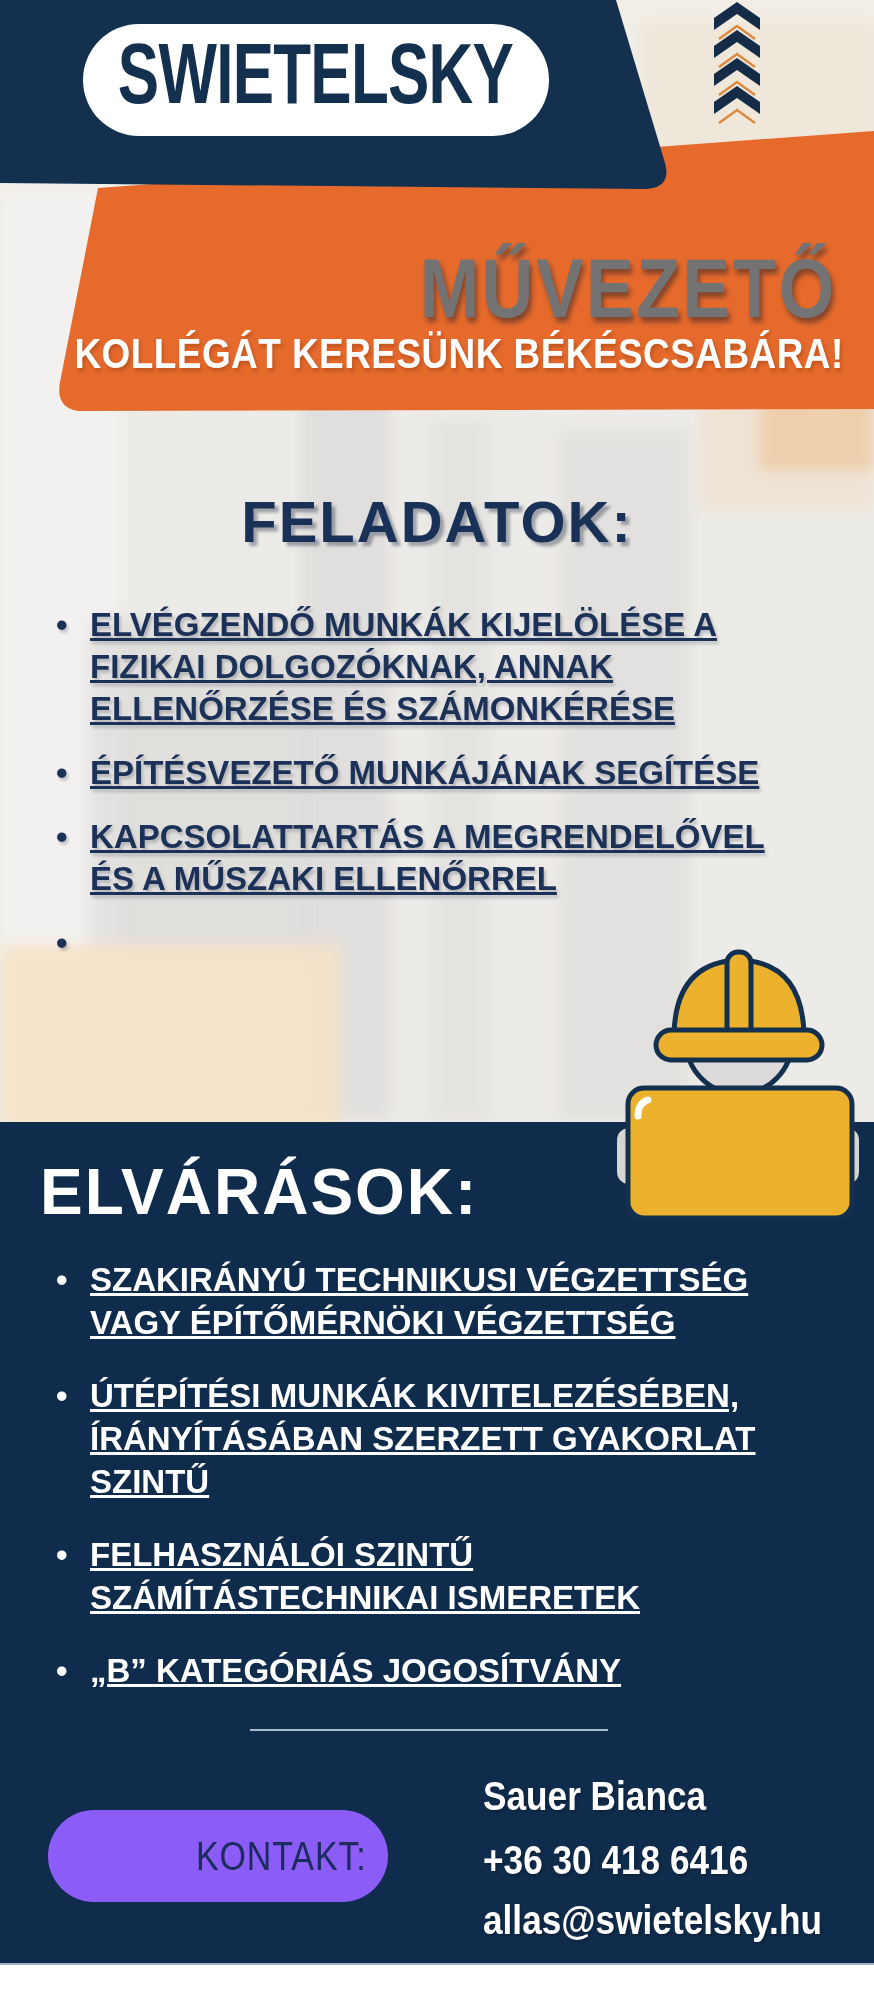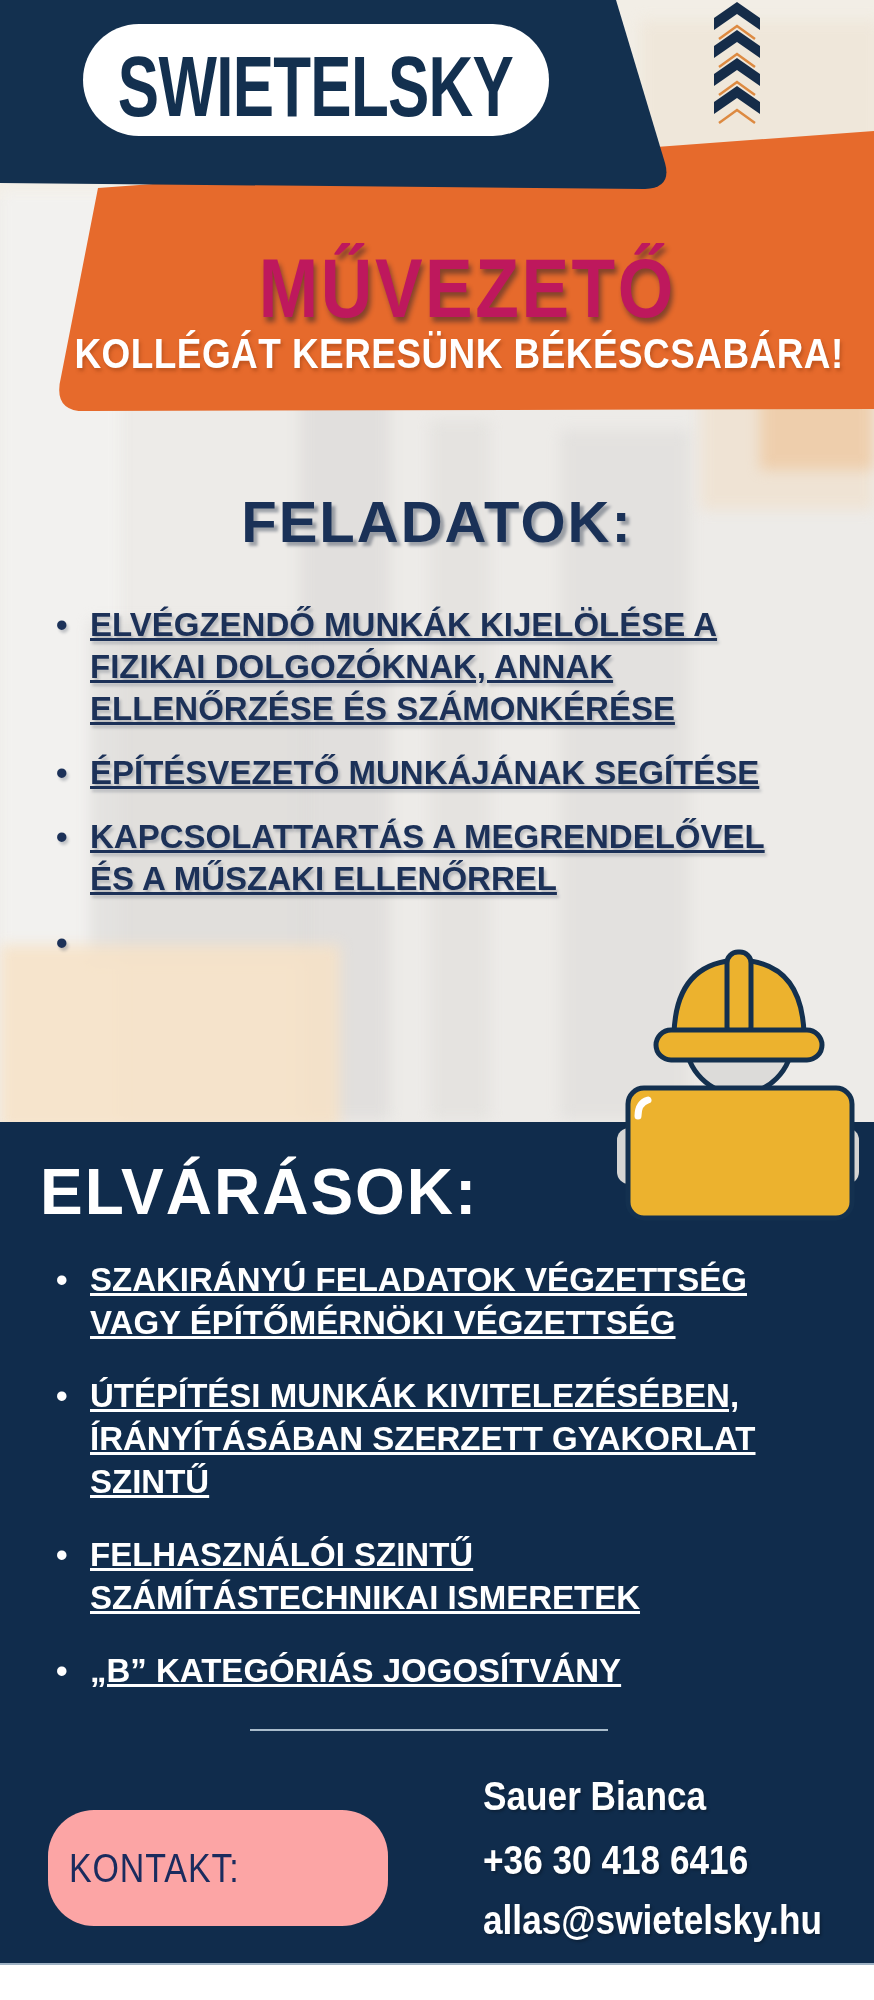--- a/index.html
+++ b/index.html
@@ -18,26 +18,26 @@
   .b7{left:90px;top:620px;width:220px;height:340px;background:#d8d6d4;opacity:.55;}
   .b8{left:0;top:945px;width:340px;height:185px;background:#f7e2c6;opacity:.85;}
   .b9{left:700px;top:330px;width:174px;height:180px;background:#f0e2d0;opacity:.8;}
   .b10{left:760px;top:380px;width:114px;height:90px;background:#eebe8d;opacity:.55;}
 
   
   .shapes{position:absolute;left:0;top:0;}
 
   
   .logo-pill{position:absolute;left:83px;top:24px;width:466px;height:112px;background:#ffffff;
-             border-radius:60px;display:flex;align-items:flex-end;justify-content:center;}
+             border-radius:60px;display:flex;align-items:flex-start;justify-content:center;}
   .logo-text{font-size:86px;color:#13304F;transform:scaleX(.72);letter-spacing:-1px;white-space:nowrap;}
 
   
-  .banner-title{position:absolute;left:60px;top:240px;width:814px;text-align:center;
-                font-size:84px;color:#be185d;letter-spacing:3px;white-space:nowrap;
+  .banner-title{position:absolute;left:60px;top:240px;width:814px;text-align:right;
+                font-size:84px;color:#737373;letter-spacing:3px;white-space:nowrap;
                 text-shadow:3px 5px 6px rgba(10,22,42,.45);}
   .banner-title>span{display:inline-block;transform:scaleX(.85);}
   .banner-subtitle{position:absolute;left:22px;top:330px;width:844px;text-align:center;
                    font-size:42px;color:#ffffff;letter-spacing:.5px;white-space:nowrap;
                    text-shadow:2px 3px 4px rgba(120,45,10,.35);}
   .banner-subtitle>span{display:inline-block;transform:scaleX(.88);}
 
   
   .tasks-heading{position:absolute;left:0;top:488px;width:874px;text-align:center;
                  font-size:58px;color:#1A3157;letter-spacing:2px;
@@ -52,22 +52,22 @@
 
   
   .navy-section{position:absolute;left:0;top:1122px;width:874px;height:841px;background:#102C4C;
                 border-bottom:2px solid #9fb2c4;}
   .req-heading{position:absolute;left:40px;top:33px;font-size:64px;color:#ffffff;letter-spacing:2px;}
   .req-list{left:56px;top:136px;width:790px;color:#ffffff;font-size:33px;line-height:43px;}
   .req-list li{margin-bottom:30px;}
 
   .divider{position:absolute;left:250px;top:607px;width:358px;height:2px;background:#A9BCCB;}
 
-  .kontakt-btn{position:absolute;left:48px;top:688px;width:340px;height:116px;background:#fca5a5;
-               border-radius:46px;display:flex;align-items:center;justify-content:flex-start;border:none;cursor:pointer;}
+  .kontakt-btn{position:absolute;left:48px;top:688px;width:340px;height:92px;background:#8b5cf6;
+               border-radius:46px;display:flex;align-items:center;justify-content:flex-end;border:none;cursor:pointer;}
   .kontakt-label{font-size:40px;color:#1A2B5E;letter-spacing:1px;transform:scaleX(.85);white-space:nowrap;}
 
   .contact-line{position:absolute;left:483px;color:#ffffff;font-size:40px;white-space:nowrap;
                 transform:scaleX(.88);transform-origin:left center;text-shadow:2px 2px 3px rgba(0,0,0,.25);}
   .c-name{top:652px;}
   .c-phone{top:716px;}
   .c-email{top:776px;}
 
   
   .worker{position:absolute;left:612px;top:948px;}
@@ -150,21 +150,21 @@
         <span class="dot">•</span>
       </li>
     </ul>
 
   <div class="navy-section">
     <div class="req-heading">ELVÁRÁSOK:</div>
     <ul class="flyer-list req-list">
 
         <li>
           <span class="dot">•</span>
-          <span class="li-text">SZAKIRÁNYÚ FELADATOK VÉGZETTSÉG
+          <span class="li-text">SZAKIRÁNYÚ TECHNIKUSI VÉGZETTSÉG
 VAGY ÉPÍTŐMÉRNÖKI VÉGZETTSÉG</span>
         </li>
 
         <li>
           <span class="dot">•</span>
           <span class="li-text">ÚTÉPÍTÉSI MUNKÁK KIVITELEZÉSÉBEN,
 ÍRÁNYÍTÁSÁBAN SZERZETT GYAKORLAT
 SZINTŰ</span>
         </li>
 

